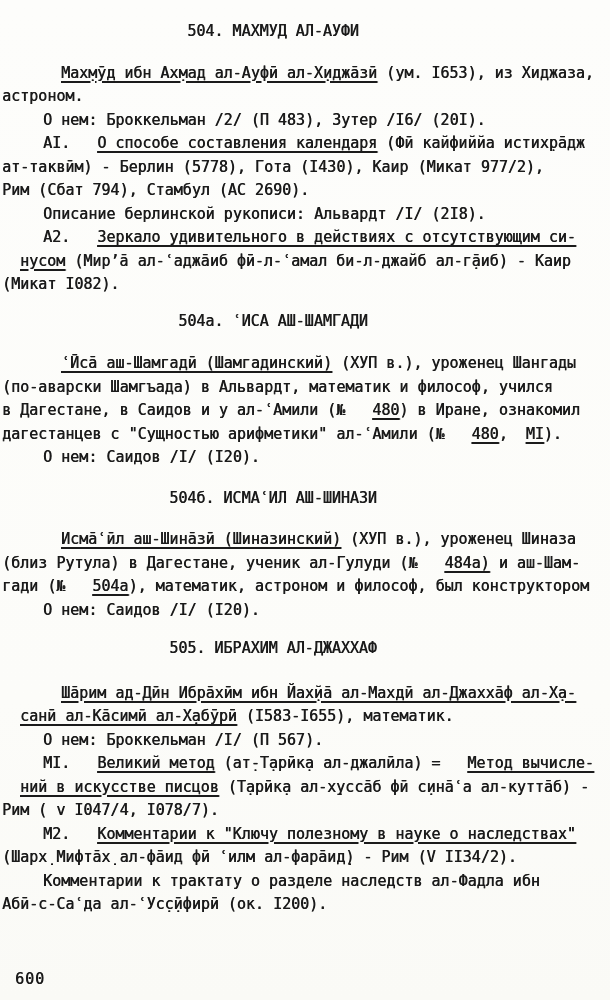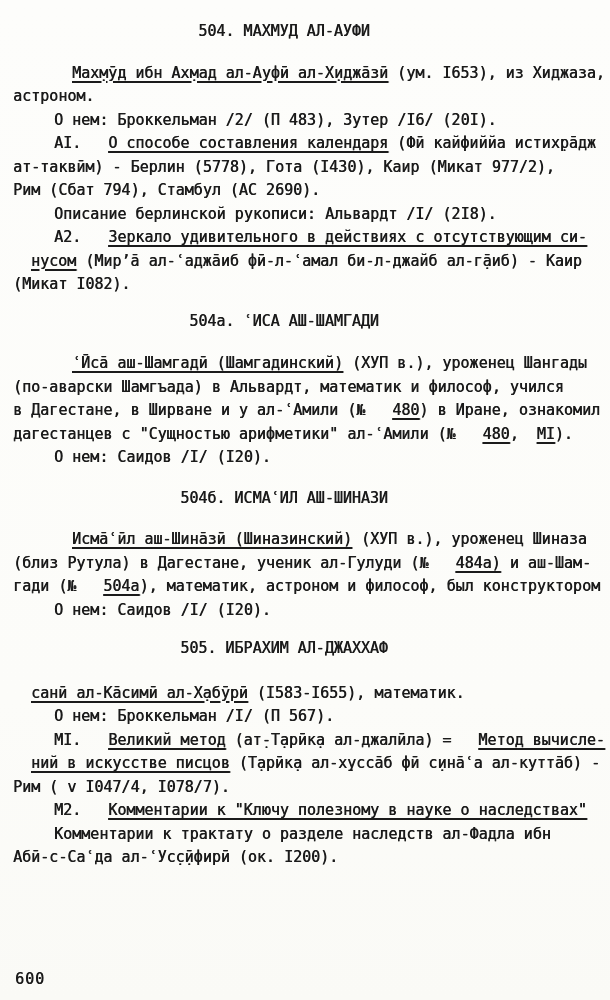--- a/index.html
+++ b/index.html
@@ -17,21 +17,21 @@
     background: linear-gradient(180deg, #fdfdfb 0%, #fcfcf9 70%, #fafaf6 100%);
     font-family: "DejaVu Sans Mono", "Liberation Mono", monospace;
     font-size: 15px;
     line-height: 23.5px;
     color: #1b1b1b;
     text-shadow: 0.5px 0 0 currentColor;
   }
   .content {
     position: absolute;
     top: 20px;
-    left: 13px;
+    left: 2px;
     width: 586px;
   }
   .entry-heading {
     font-size: 15px;
     font-weight: normal;
     text-align: center;
     margin: 0 44px 18px 0;
     line-height: 23.5px;
     white-space: pre;
   }
@@ -73,37 +73,39 @@
         <div class="line"><span class="seg">Рим (Сбат 794), Стамбул (АС 2690).</span></div>
         <div class="line indent"><span class="seg">Описание берлинской рукописи: Альвардт /I/ (2I8).</span></div>
         <div class="line indent"><span class="seg">А2. </span><span class="seg underlined">Зеркало удивительного в действиях с отсутствующим си-</span></div>
         <div class="line"><span class="seg underlined">нусом</span><span class="seg"> (Мир’а̄ ал-ʿаджа̄иб фӣ-л-ʿамал би-л-джайб ал-г̣а̄иб) - Каир</span></div>
         <div class="line"><span class="seg">(Микат I082).</span></div>
       </section>
       <section class="entry sec-1">
         <h2 class="entry-heading">504а. ʿИСА АШ-ШАМГАДИ</h2>
         <div class="line indent"><span class="seg underlined">ʿӢса̄ аш-Шамгадӣ (Шамгадинский)</span><span class="seg"> (ХУП в.), уроженец Шангады</span></div>
         <div class="line"><span class="seg">(по-аварски Шамгъада) в Альвардт, математик и философ, учился</span></div>
-        <div class="line"><span class="seg">в Дагестане, в Ширване и у ал-ʿАмили (№ </span><span class="seg underlined">480</span><span class="seg">) в Иране, ознакомил</span></div>
+        <div class="line"><span class="seg">в Дагестане, в Саидов и у ал-ʿАмили (№ </span><span class="seg underlined">480</span><span class="seg">) в Иране, ознакомил</span></div>
         <div class="line"><span class="seg">дагестанцев с "Сущностью арифметики" ал-ʿАмили (№ </span><span class="seg underlined">480</span><span class="seg">,</span><span class="seg underlined">МI</span><span class="seg">).</span></div>
         <div class="line indent"><span class="seg">О нем: Саидов /I/ (I20).</span></div>
       </section>
       <section class="entry sec-2">
         <h2 class="entry-heading">504б. ИСМАʿИЛ АШ-ШИНАЗИ</h2>
         <div class="line indent"><span class="seg underlined">Исма̄ʿӣл аш-Шина̄зӣ (Шиназинский)</span><span class="seg"> (ХУП в.), уроженец Шиназа</span></div>
         <div class="line"><span class="seg">(близ Рутула) в Дагестане, ученик ал-Гулуди (№ </span><span class="seg underlined">484а)</span><span class="seg"> и аш-Шам-</span></div>
         <div class="line"><span class="seg">гади (№ </span><span class="seg underlined">504а</span><span class="seg">), математик, астроном и философ, был конструктором</span></div>
         <div class="line indent"><span class="seg">О нем: Саидов /I/ (I20).</span></div>
       </section>
       <section class="entry sec-3">
         <h2 class="entry-heading">505. ИБРАХИМ АЛ-ДЖАХХАФ</h2>
+        <div class="line indent"><span class="seg underlined">Ша̄рим ад-Дӣн Ибра̄хӣм ибн Йах̣йа̄ ал-Махдӣ ал-Джахха̄ф ал-Х̣а-</span></div>
         <div class="line"><span class="seg underlined">санӣ ал-Ка̄симӣ ал-Х̣абӯрӣ</span><span class="seg"> (I583-I655), математик.</span></div>
         <div class="line indent"><span class="seg">О нем: Броккельман /I/ (П 567).</span></div>
         <div class="line indent"><span class="seg">МI. </span><span class="seg underlined">Великий метод</span><span class="seg"> (ат̣-Т̣арӣк̣а ал-джалӣла) = </span><span class="seg underlined">Метод вычисле-</span></div>
         <div class="line"><span class="seg underlined">ний в искусстве писцов</span><span class="seg"> (Т̣арӣк̣а ал-х̣усса̄б фӣ с̣ина̄ʿа ал-кутта̄б) -</span></div>
         <div class="line"><span class="seg">Рим ( v I047/4, I078/7).</span></div>
         <div class="line indent"><span class="seg">М2. </span><span class="seg underlined">Комментарии к "Ключу полезному в науке о наследствах"</span></div>
+        <div class="line"><span class="seg">(Шарх̣ Мифта̄х̣ ал-фа̄ид фӣ ʿилм ал-фара̄ид̣) - Рим (V II34/2).</span></div>
         <div class="line indent"><span class="seg">Комментарии к трактату о разделе наследств ал-Фадла ибн</span></div>
         <div class="line"><span class="seg">Абӣ-с-Саʿда ал-ʿУс̣с̣ӣфирӣ (ок. I200).</span></div>
       </section>
     </div>
   <div class="page-number">600</div>
 </main>
 
 </body></html>

